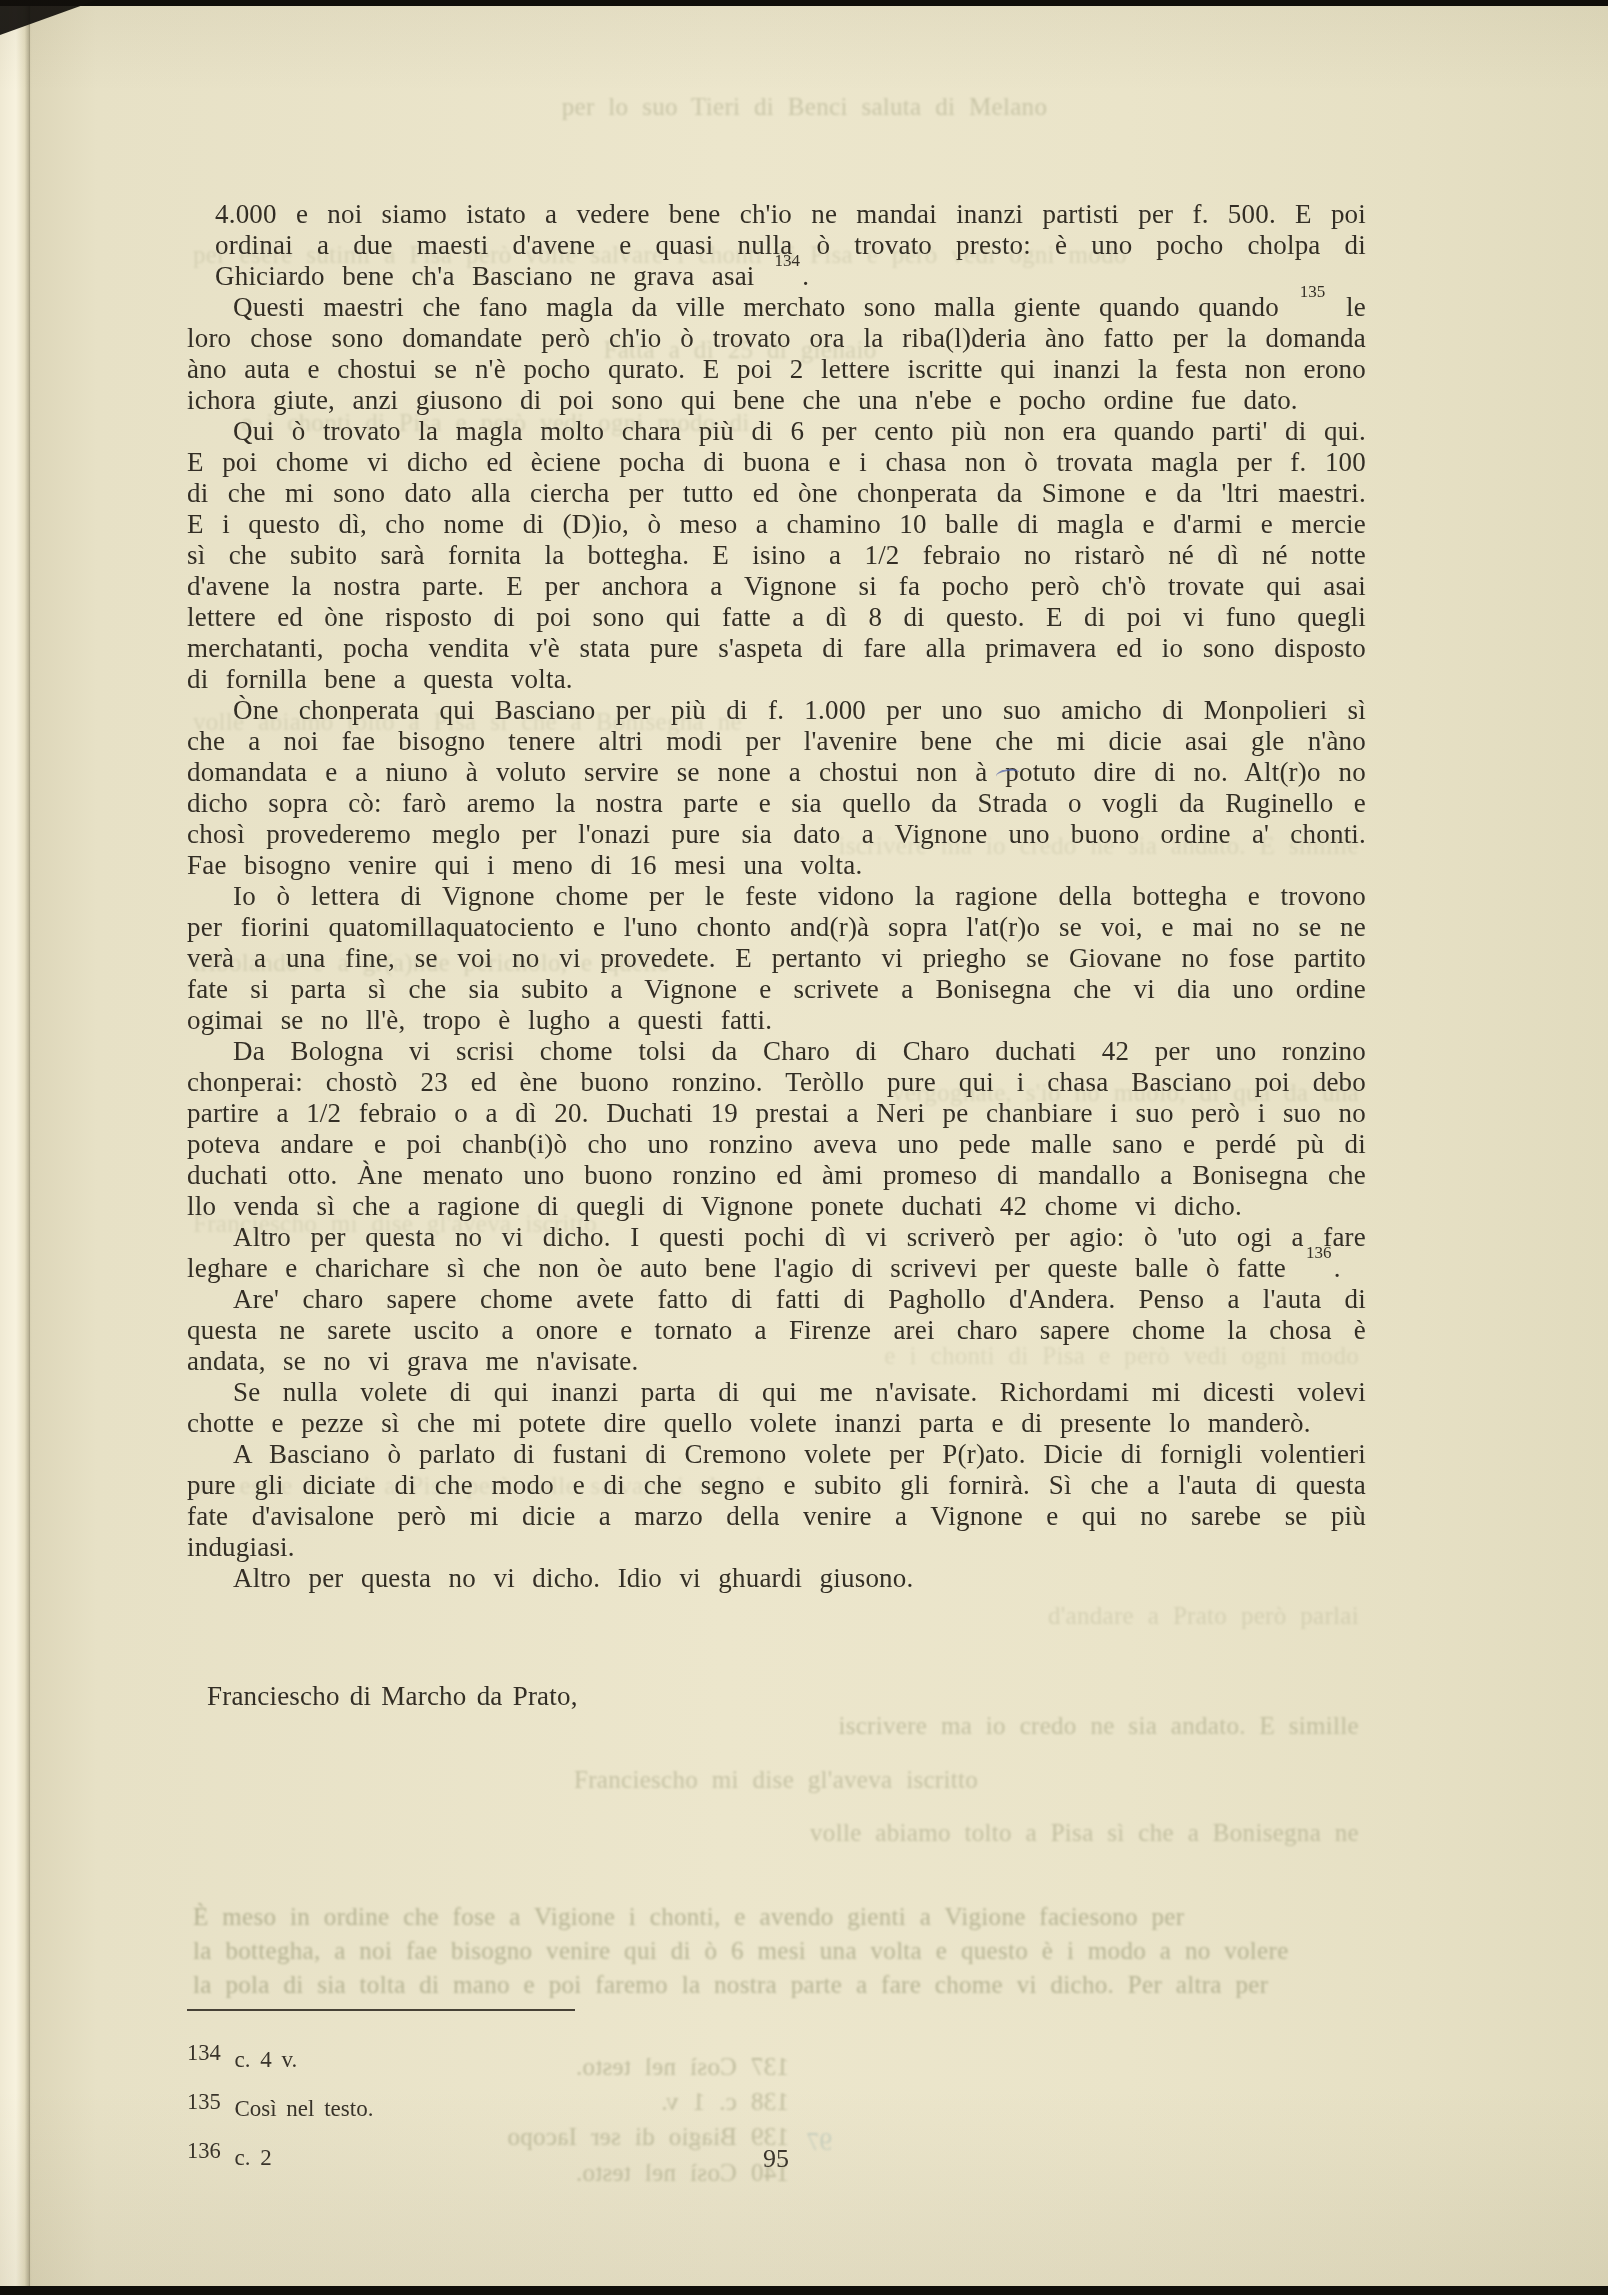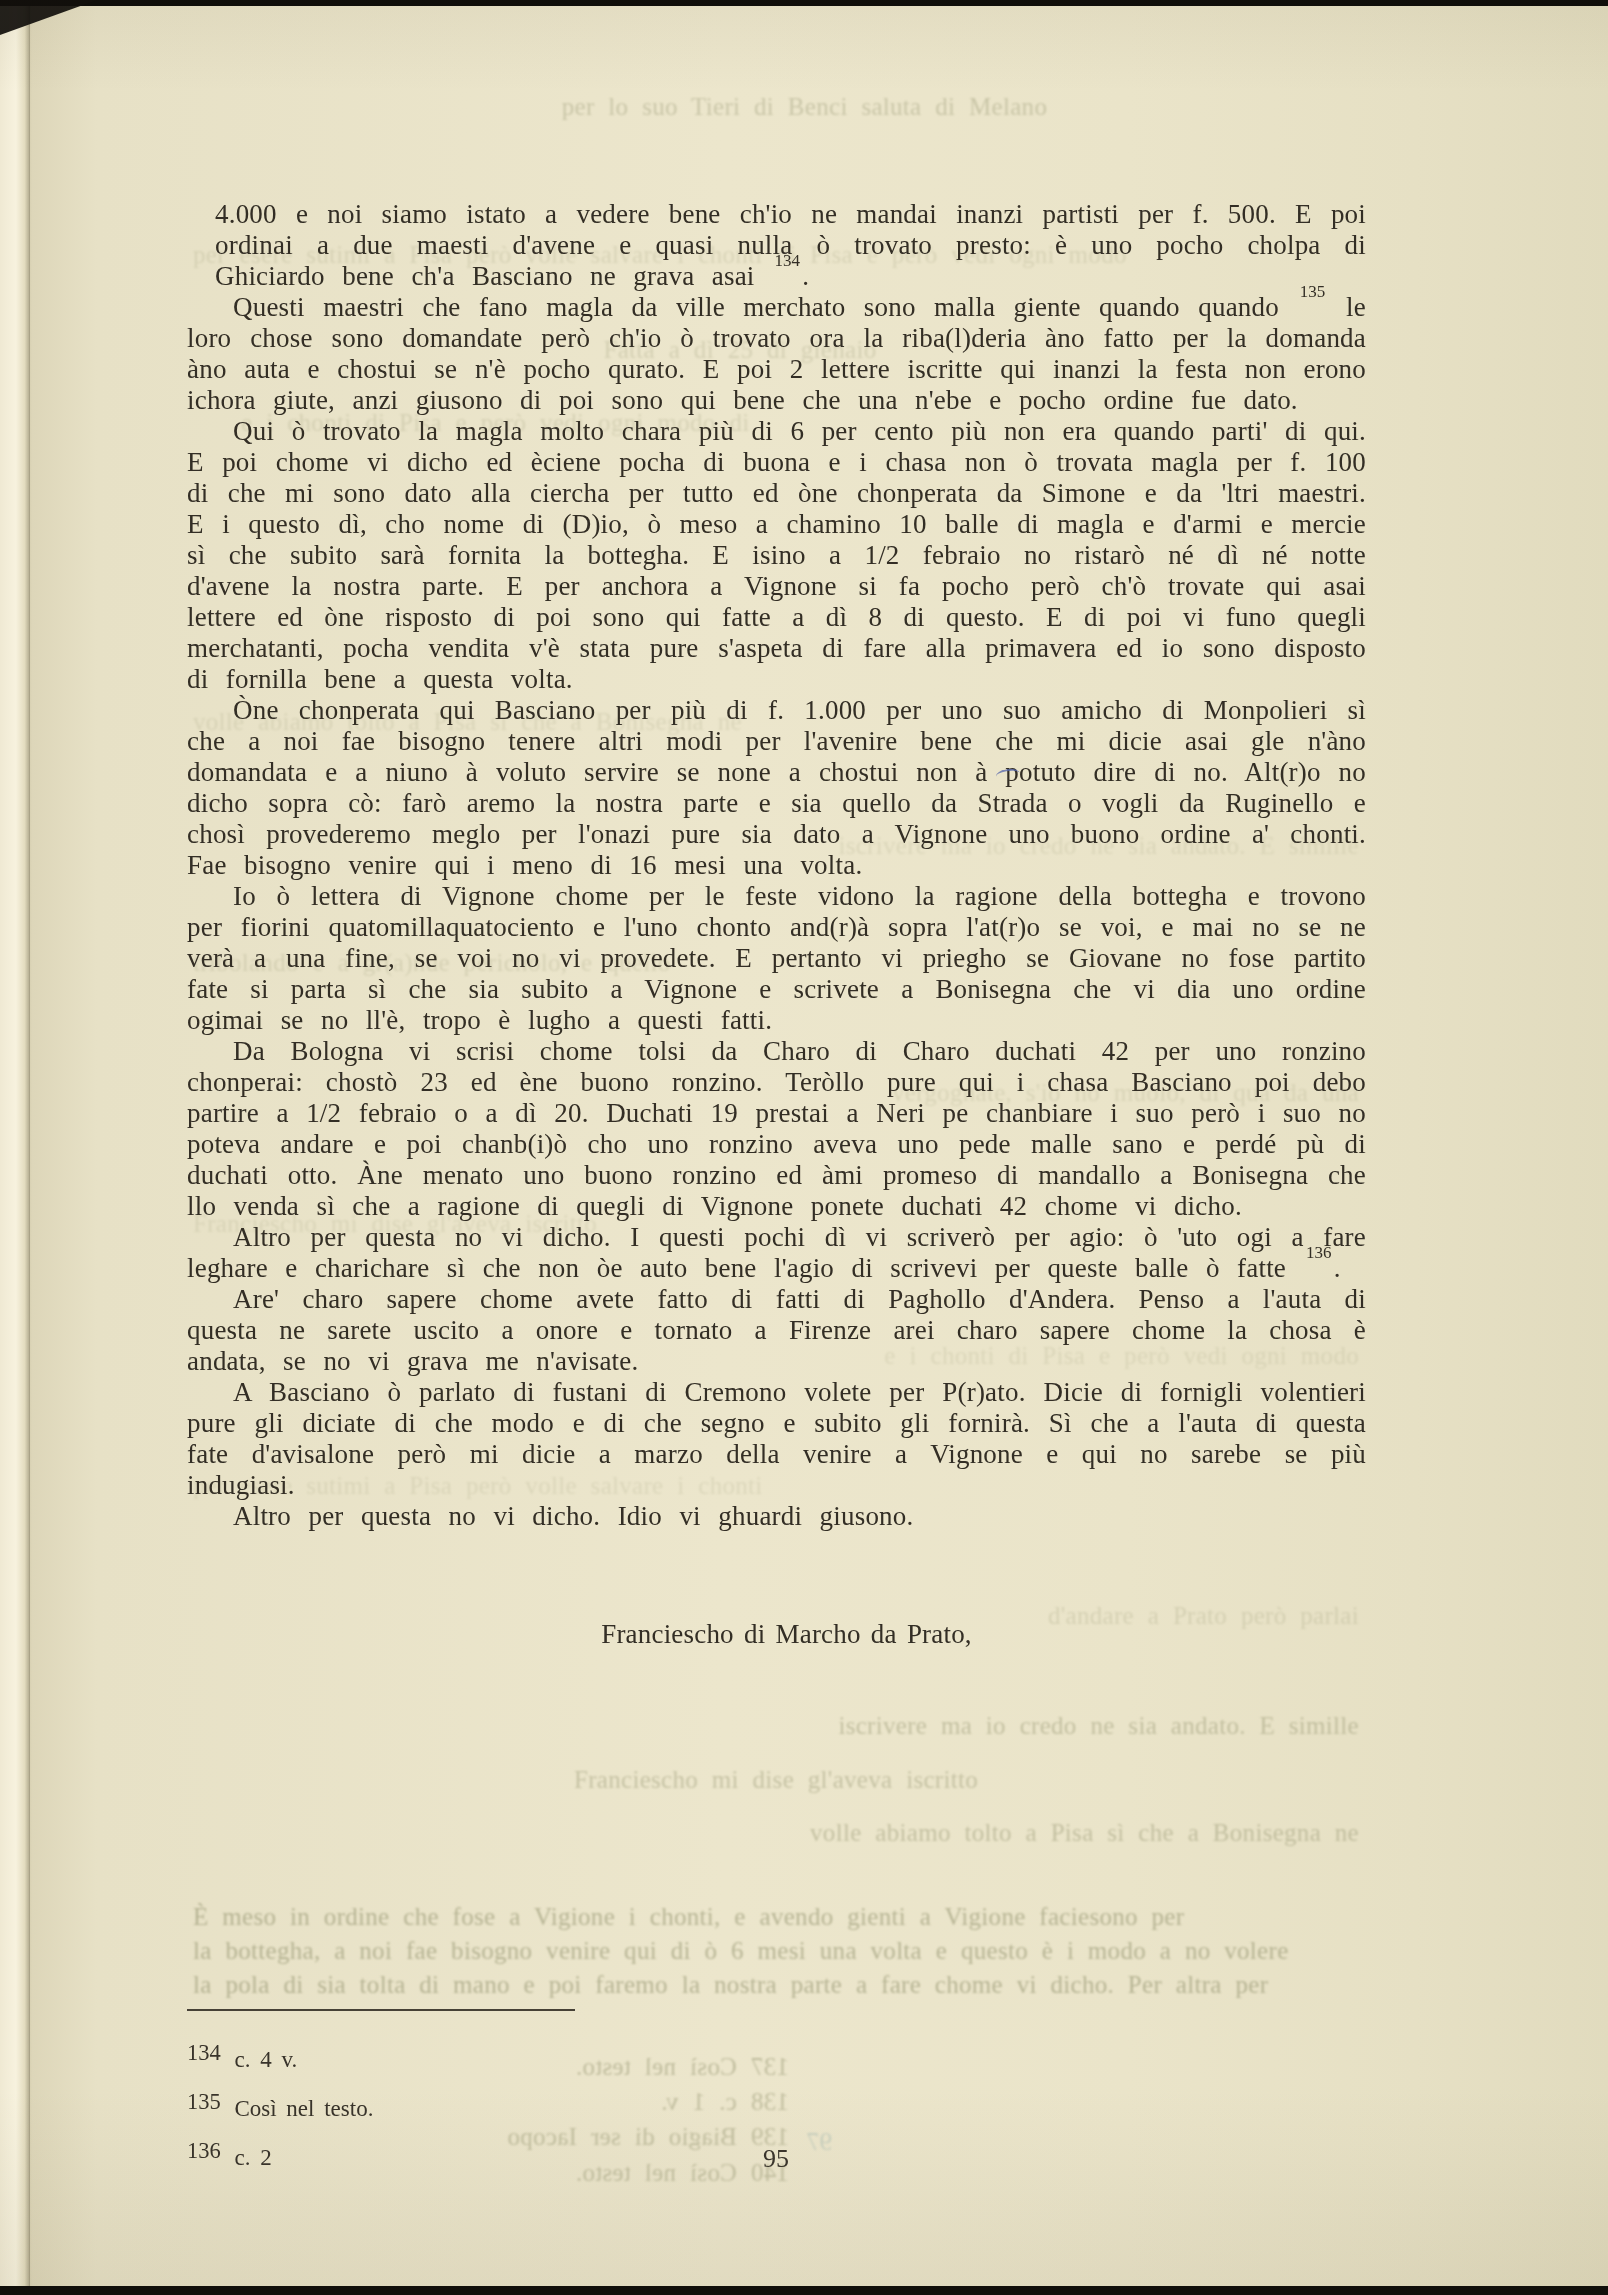--- a/index.html
+++ b/index.html
@@ -29,21 +29,21 @@
   .ghost.pgnum{color:#7fa0a2;}
 
   .text-col{position:absolute;left:187px;top:199px;width:1179px;z-index:2;
     color:#332e25;font-size:27px;line-height:31px;text-align:justify;
     letter-spacing:0.2px;word-spacing:10.5px;}
   .para{margin:0;text-indent:46px;}
   .para.flush{text-indent:0;margin-left:28px;}
   .para sup{font-size:17px;line-height:0;position:relative;top:-8.8px;margin:0 2.4px;letter-spacing:0;}
   .signature{margin-top:40px;text-align:left;padding-left:453px;text-indent:0;}
   .addr{margin-top:84px;font-size:27px;line-height:36px;word-spacing:3.2px;}
-  .addr-line{text-align:center;margin-left:20px;}
+  .addr-line{text-align:left;margin-left:20px;}
 
   .footnotes{position:absolute;left:187px;top:2009px;z-index:2;color:#38332a;}
   .fn-rule{width:388px;height:0;border-top:2.4px solid #464136;margin-bottom:21px;}
   .footnote{font-size:23px;line-height:42px;word-spacing:4px;}
   .fn-num{display:inline-block;font-size:22.5px;vertical-align:7.2px;margin-right:13.7px;}
 
   .page-number{position:absolute;left:748px;top:2144px;width:56px;text-align:center;
     font-size:26px;color:#3a352c;z-index:2;}
 
   .pen-mark{position:absolute;left:996px;top:769px;width:24px;height:9.7px;
@@ -85,20 +85,21 @@
   <main class="text-col">
     <div>
         <p class="para flush">4.000 e noi siamo istato a vedere bene ch'io ne mandai inanzi partisti per f. 500. E poi ordinai a due maesti d'avene e quasi nulla ò trovato presto: è uno pocho cholpa di Ghiciardo bene ch'a Basciano ne grava asai <sup>134</sup>.</p>
         <p class="para">Questi maestri che fano magla da ville merchato sono malla giente quando quando <sup>135</sup> le loro chose sono domandate però ch'io ò trovato ora la riba(l)deria àno fatto per la domanda àno auta e chostui se n'è pocho qurato. E poi 2 lettere iscritte qui inanzi la festa non erono ichora giute, anzi giusono di poi sono qui bene che una n'ebe e pocho ordine fue dato.</p>
         <p class="para">Qui ò trovato la magla molto chara più di 6 per cento più non era quando parti' di qui. E poi chome vi dicho ed èciene pocha di buona e i chasa non ò trovata magla per f. 100 di che mi sono dato alla ciercha per tutto ed òne chonperata da Simone e da 'ltri maestri. E i questo dì, cho nome di (D)io, ò meso a chamino 10 balle di magla e d'armi e mercie sì che subito sarà fornita la bottegha. E isino a 1/2 febraio no ristarò né dì né notte d'avene la nostra parte. E per anchora a Vignone si fa pocho però ch'ò trovate qui asai lettere ed òne risposto di poi sono qui fatte a dì 8 di questo. E di poi vi funo quegli merchatanti, pocha vendita v'è stata pure s'aspeta di fare alla primavera ed io sono disposto di fornilla bene a questa volta.</p>
         <p class="para">Òne chonperata qui Basciano per più di f. 1.000 per uno suo amicho di Monpolieri sì che a noi fae bisogno tenere altri modi per l'avenire bene che mi dicie asai gle n'àno domandata e a niuno à voluto servire se none a chostui non à potuto dire di no. Alt(r)o no dicho sopra cò: farò aremo la nostra parte e sia quello da Strada o vogli da Ruginello e chosì provederemo meglo per l'onazi pure sia dato a Vignone uno buono ordine a' chonti. Fae bisogno venire qui i meno di 16 mesi una volta.</p>
         <p class="para">Io ò lettera di Vignone chome per le feste vidono la ragione della bottegha e trovono per fiorini quatomillaquatociento e l'uno chonto and(r)à sopra l'at(r)o se voi, e mai no se ne verà a una fine, se voi no vi provedete. E pertanto vi priegho se Giovane no fose partito fate si parta sì che sia subito a Vignone e scrivete a Bonisegna che vi dia uno ordine ogimai se no ll'è, tropo è lugho a questi fatti.</p>
         <p class="para">Da Bologna vi scrisi chome tolsi da Charo di Charo duchati 42 per uno ronzino chonperai: chostò 23 ed ène buono ronzino. Teròllo pure qui i chasa Basciano poi debo partire a 1/2 febraio o a dì 20. Duchati 19 prestai a Neri pe chanbiare i suo però i suo no poteva andare e poi chanb(i)ò cho uno ronzino aveva uno pede malle sano e perdé pù di duchati otto. Àne menato uno buono ronzino ed àmi promeso di mandallo a Bonisegna che llo venda sì che a ragione di quegli di Vignone ponete duchati 42 chome vi dicho.</p>
         <p class="para">Altro per questa no vi dicho. I questi pochi dì vi scriverò per agio: ò 'uto ogi a fare leghare e charichare sì che non òe auto bene l'agio di scrivevi per queste balle ò fatte <sup>136</sup>.</p>
         <p class="para">Are' charo sapere chome avete fatto di fatti di Paghollo d'Andera. Penso a l'auta di questa ne sarete uscito a onore e tornato a Firenze arei charo sapere chome la chosa è andata, se no vi grava me n'avisate.</p>
+        <p class="para">Se nulla volete di qui inanzi parta di qui me n'avisate. Richordami mi dicesti volevi chotte e pezze sì che mi potete dire quello volete inanzi parta e di presente lo manderò.</p>
         <p class="para">A Basciano ò parlato di fustani di Cremono volete per P(r)ato. Dicie di fornigli volentieri pure gli diciate di che modo e di che segno e subito gli fornirà. Sì che a l'auta di questa fate d'avisalone però mi dicie a marzo della venire a Vignone e qui no sarebe se più indugiasi.</p>
         <p class="para">Altro per questa no vi dicho. Idio vi ghuardi giusono.</p>
       </div>
     <div class="addr">
         <div class="addr-line">Franciescho di Marcho da Prato,</div>
       </div>
   </main>
 
   <div class="footnotes">
     <div class="fn-rule"></div>

